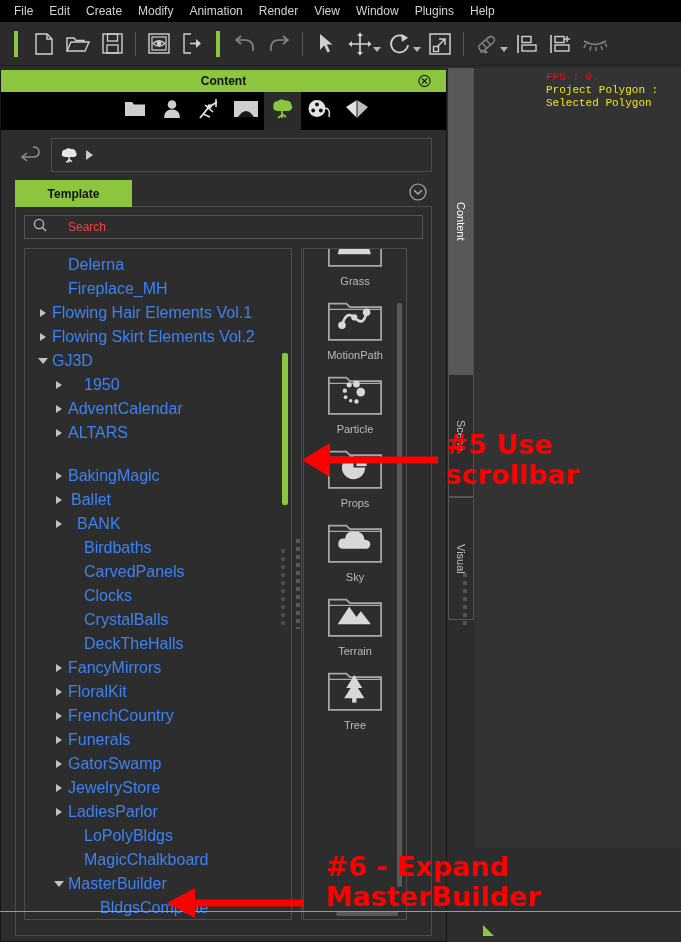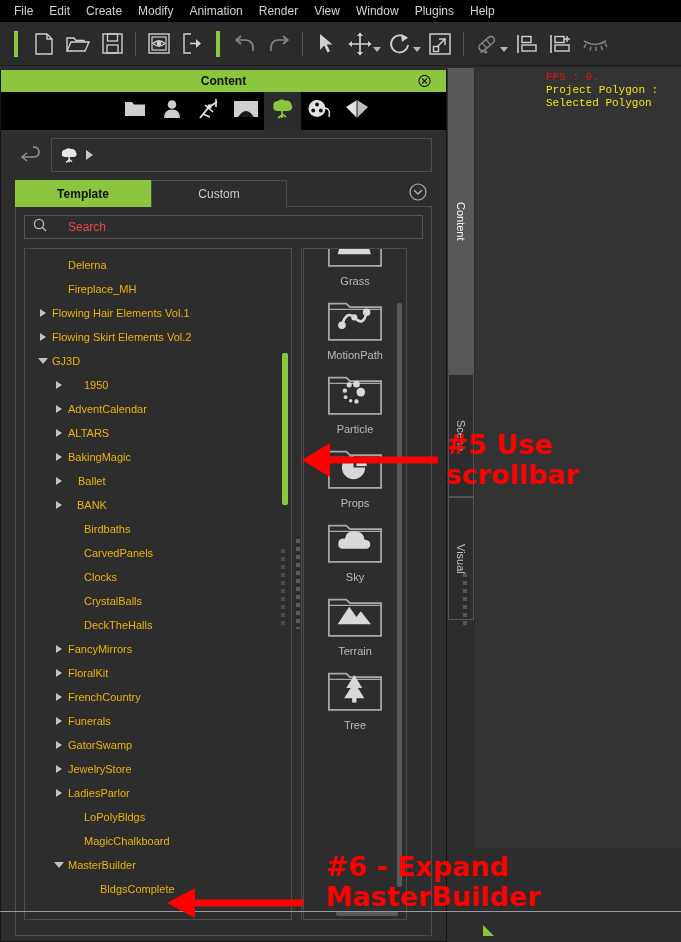--- a/index.html
+++ b/index.html
@@ -139,21 +139,21 @@
     cursor: pointer;
   }
 
   .tabs-row {
     height: 27px;
     display: flex; align-items: stretch;
     margin: 0 14px;
     position: relative;
   }
   .tab {
-    width: 136px;
+    width: 117px;
     display: flex; align-items: center; justify-content: center;
     font-size: 12px;
     color: #c8c8c8;
     border: 1px solid #4d4d4d;
     border-bottom: none;
     background: #2d2d2d;
     cursor: pointer;
   }
   .tab.active {
     background: #8cc63e;
@@ -205,22 +205,22 @@
     background: #2d2d2d;
     overflow: hidden;
     position: relative;
   }
   .tree {
     padding-top: 4px;
   }
   .tree-row {
     height: 24px;
     display: flex; align-items: center;
-    font-size: 11px;
-    color: #eab308;
+    font-size: 16px;
+    color: #3b82f6;
     cursor: pointer;
     white-space: nowrap;
   }
   .tw-arrow {
     width: 12px; height: 24px;
     display: flex; align-items: center; justify-content: center;
     flex: 0 0 auto;
   }
   .arr-right {
     width: 0; height: 0;
@@ -656,21 +656,20 @@
               <path d="M9 10 V15.5 M9 13 L6 15.5 M9 12.2 L12 14.8" stroke="#e6e6e6" stroke-width="1.4" fill="none"></path>
             </svg>
         </span>
         <span class="crumb-arrow"></span>
         <span></span>
       </div>
     </div>
 
     <div class="tabs-row">
       <div class="tab active">Template</div>
-      <div class="tab">Custom</div>
       <div class="tabs-filler"></div>
       <span class="tab-expander">
         <svg width="18" height="18" viewBox="0 0 18 18">
             <circle cx="9" cy="9" r="8" fill="none" stroke="#b0b0b0" stroke-width="1.2"></circle>
             <path d="M5.2 7.2 L9 11 L12.8 7.2" fill="none" stroke="#b0b0b0" stroke-width="1.4"></path>
           </svg>
       </span>
     </div>
 
     <div class="tab-body">
@@ -726,31 +725,31 @@
                   <span class="arr-right"></span>
                 </span>
                 <span style="margin-left: 3px;">AdventCalendar</span>
               </div>
               <div class="tree-row" style="padding-left: 28px;">
                 <span class="tw-arrow">
                   <span class="arr-right"></span>
                 </span>
                 <span style="margin-left: 3px;">ALTARS</span>
               </div>
-              <div class="tree-row" style="padding-left: 28px;">
+              <div class="tree-row" style="padding-left: 28px; margin-top: 19px;">
                 <span class="tw-arrow">
                   <span class="arr-right"></span>
                 </span>
                 <span style="margin-left: 3px;">BakingMagic</span>
               </div>
               <div class="tree-row" style="padding-left: 28px;">
                 <span class="tw-arrow">
                   <span class="arr-right"></span>
                 </span>
-                <span style="margin-left: 13px;">Ballet</span>
+                <span style="margin-left: 6px;">Ballet</span>
               </div>
               <div class="tree-row" style="padding-left: 28px;">
                 <span class="tw-arrow">
                   <span class="arr-right"></span>
                 </span>
                 <span style="margin-left: 12px;">BANK</span>
               </div>
               <div class="tree-row" style="padding-left: 44px;">
                 <span class="tw-arrow"></span>
                 <span style="margin-left: 3px;">Birdbaths</span>

